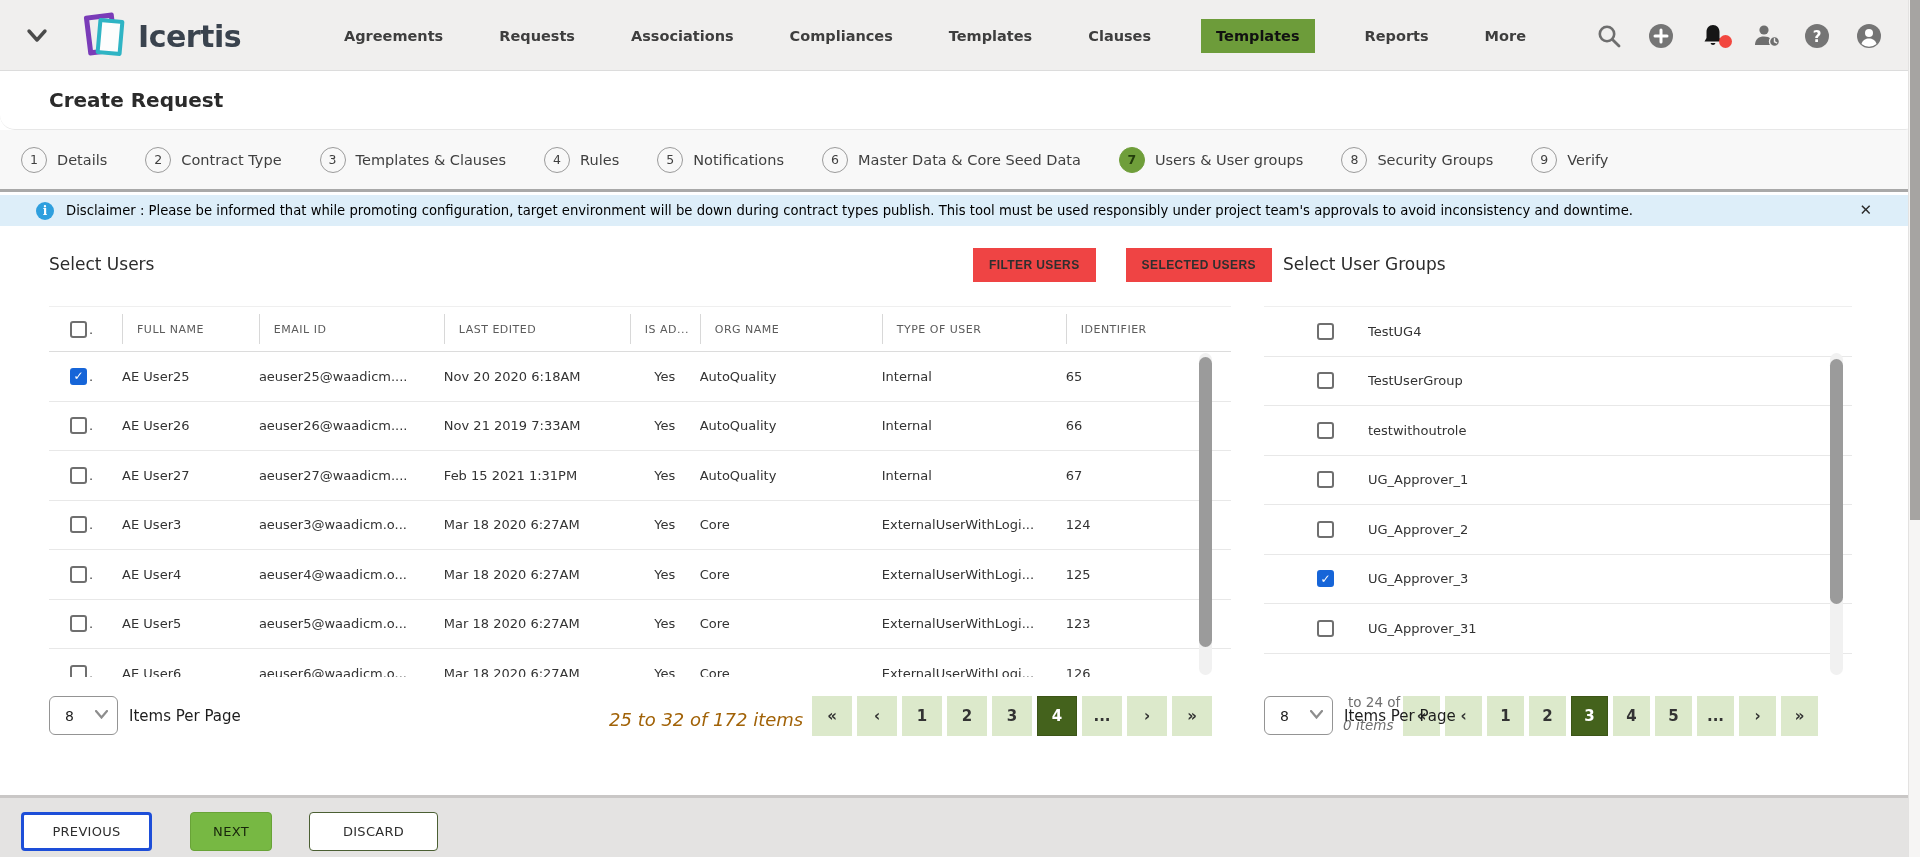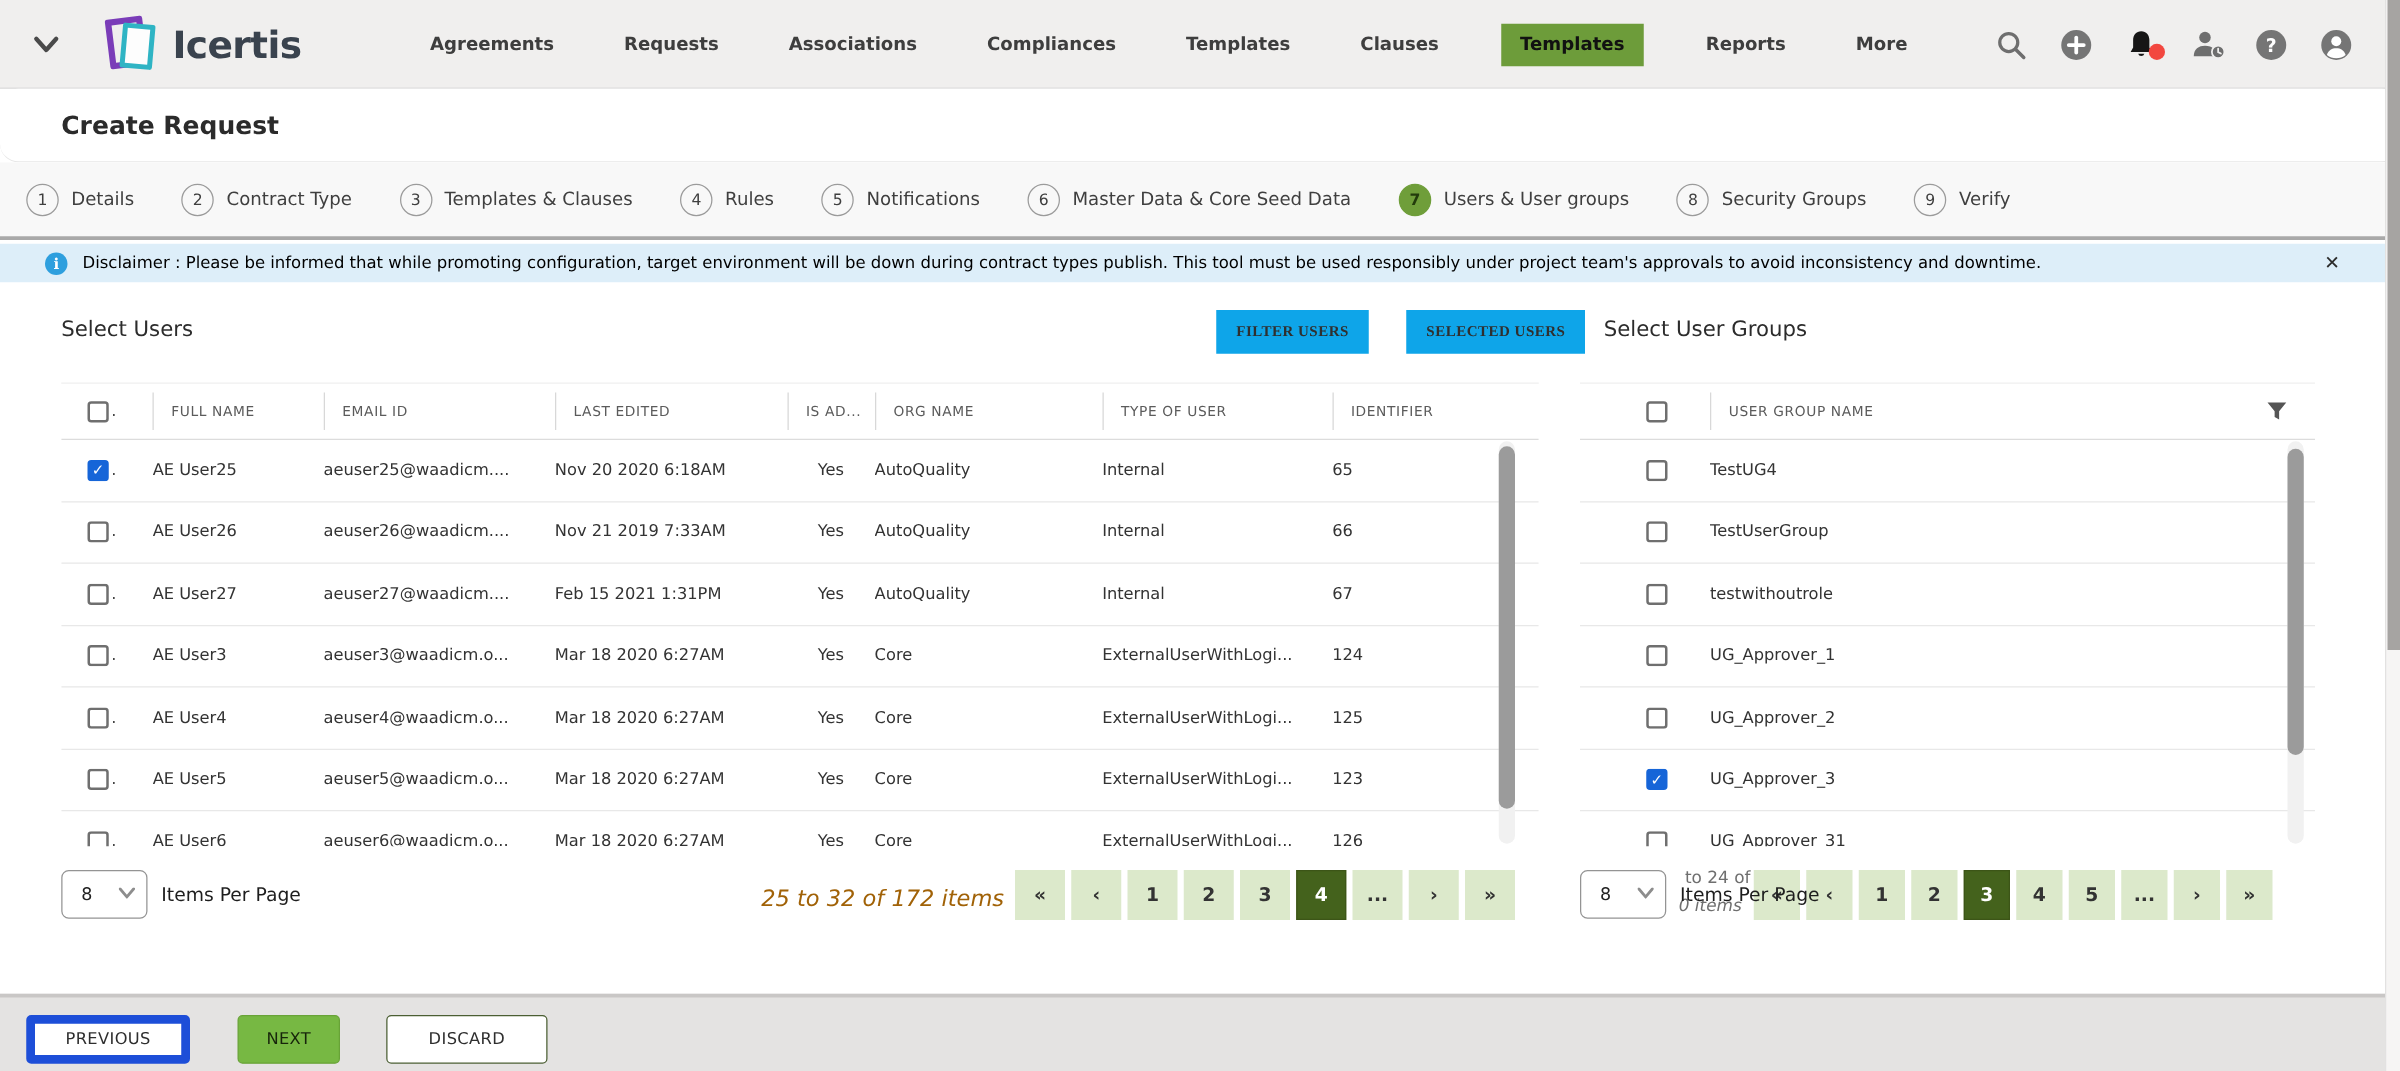--- a/index.html
+++ b/index.html
@@ -35,21 +35,21 @@
   .info-icon { width:18px; height:18px; border-radius:50%; background:#2e9fde; color:#fff; font-size:12px; font-weight:bold; font-family:"DejaVu Serif",serif; display:flex; align-items:center; justify-content:center; margin-left:36px; flex:0 0 auto; }
   .disclaimer-text { font-size:13.2px; color:#000000; margin-left:12px; white-space:nowrap; }
   .disclaimer-close { position:absolute; right:36px; top:6px; font-size:15px; font-weight:bold; color:#2b2b2b; cursor:pointer; }
 
   
   .content { position:absolute; left:0; top:226px; width:1920px; height:569px; background:#fff; }
   .section-title { position:absolute; font-size:17px; color:#2c2c2c; }
   .st-users { left:49px; top:28px; }
   .st-groups { left:1283px; top:28px; }
   .btn-row { position:absolute; left:973px; top:22px; display:flex; gap:30px; }
-  .btn-light { background:#0ea5e9; border:none; color:#2f2f2f; font-size:12px; font-weight:bold; letter-spacing:.4px; padding:10px 16px; cursor:pointer; font-family:Liberation Serif, serif; white-space:nowrap; }
+  .btn-light { background:#ef4444; border:none; color:#2f2f2f; font-size:12px; font-weight:bold; letter-spacing:.4px; padding:10px 16px; cursor:pointer; font-family:Liberation Sans, sans-serif; white-space:nowrap; }
 
   
   .tbl { position:absolute; top:80px; overflow:hidden; border-top:1px solid #efefef; }
   .tbl-left { left:49px; width:1182px; height:371px; }
   .tbl-right { left:1264px; width:588px; height:371px; }
   .thead { height:45px; display:flex; align-items:center; color:#5b5b5b; font-size:11px; letter-spacing:.5px; border-bottom:1px solid #dcdcdc; position:relative; }
   .hcell { height:30px; display:flex; align-items:center; white-space:nowrap; overflow:hidden; }
   .hcell.sep { border-left:1px solid #d8d8d8; padding-left:14px; }
   .trow { height:49.5px; display:flex; align-items:center; font-size:13px; color:#333; border-bottom:1px solid #e8e8e8; }
   .cell { white-space:nowrap; overflow:hidden; }
@@ -83,21 +83,21 @@
   .pinfo2 { position:absolute; left:79px; top:25px; font-size:13.5px; font-style:italic; color:#6f6f6f; z-index:1; white-space:nowrap; }
   .pages { position:absolute; top:4px; display:flex; gap:5px; z-index:2; }
   .pages-left { left:763px; } .pages-right { left:139px; }
   .pbtn { width:40px; height:40px; background:#dce9cb; color:#333; font-size:15px; display:flex; align-items:center; justify-content:center; cursor:pointer; font-weight:bold; }
   .pages-right .pbtn { width:37px; }
   .pbtn.active { background:#44621c; color:#fff; border:1px solid #3c5517; }
 
   
   .footer { position:absolute; left:0; top:795px; width:1920px; height:62px; background:#e4e3e2; border-top:3px solid #c9c7c6; }
   .fbtn { position:absolute; top:14px; height:39px; border-radius:4px; font-size:13px; letter-spacing:.3px; font-family:inherit; cursor:pointer; }
-  .fbtn-prev { left:21px; width:131px; background:#fff; border:7px solid #1d4ed8; color:#2e2e2e; }
+  .fbtn-prev { left:21px; width:131px; background:#fff; border:3px solid #1d4ed8; color:#2e2e2e; }
   .fbtn-next { left:190px; width:82px; background:#77b843; border:1px solid #68a337; color:#17250b; }
   .fbtn-discard { left:309px; width:129px; background:#fff; border:1px solid #4b5f33; color:#2e2e2e; }
 
   
   .page-scroll { position:absolute; right:0; top:0; width:12px; height:857px; background:#f6f5f4; border-left:1px solid #e3e2e1; }
   .page-thumb { position:absolute; left:1px; top:0; width:10px; height:520px; background:#a6a4a2; cursor:grab; }
 
   svg { display:block; }
 </style>
 </head>
@@ -364,31 +364,20 @@
           <span class="cell c-id">126</span>
         </div>
 
     </div>
     <div class="vscroll vs-left">
       <div class="vthumb vt-left"></div>
     </div>
   </div>
 
   <div class="tbl tbl-right">
-    <div class="thead">
-      <span class="hcell g-check">
-        <span class="cb"></span>
-      </span>
-      <span class="hcell g-name sep">USER GROUP NAME</span>
-      <span class="filter-icon">
-        <svg width="17" height="16" viewBox="0 0 17 16">
-            <path d="M1 1 L16 1 L10.3 8 L10.3 14.5 L6.7 12.5 L6.7 8 Z" fill="#555"></path>
-          </svg>
-      </span>
-    </div>
     <div>
 
         <div class="trow">
           <span class="cell g-check">
             <span class="cb"></span>
           </span>
           <span class="cell g-name">TestUG4</span>
         </div>
 
         <div class="trow">

